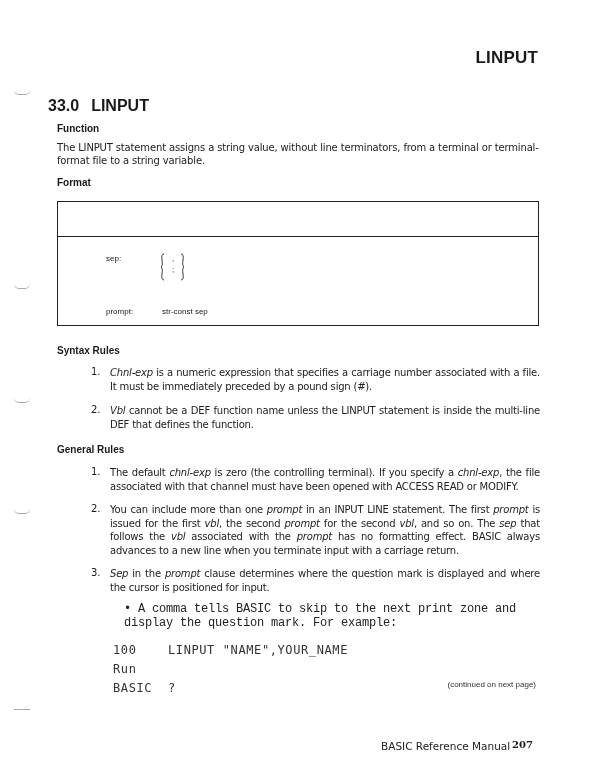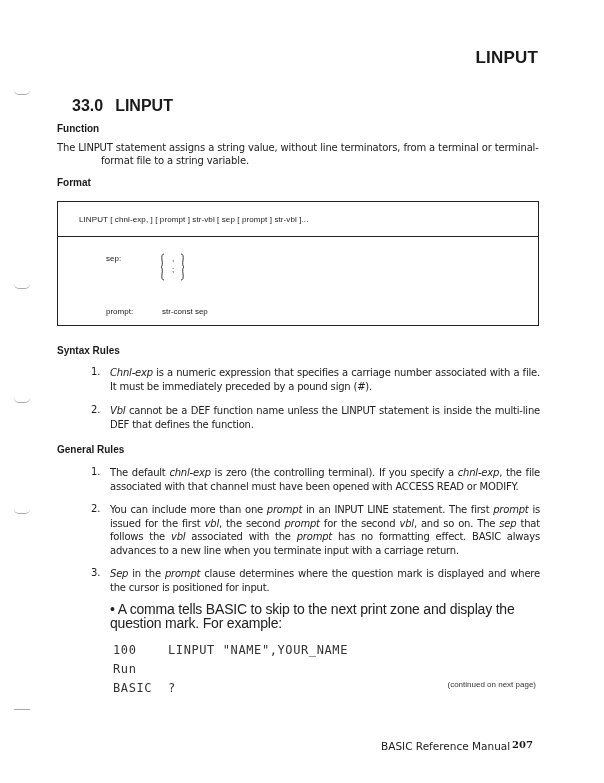--- a/index.html
+++ b/index.html
@@ -1,37 +1,37 @@
 <!DOCTYPE html>
 <html><head>
 <meta charset="utf-8">
 <style>
   html, body { margin: 0; padding: 0; background: #ffffff; }
   body { width: 604px; height: 783px; position: relative; overflow: hidden; color: #1a1a1a; }
 
   .running-head { position: absolute; top: 48px; right: 66px; font-family: "Liberation Sans", sans-serif; font-weight: bold; font-size: 17px; letter-spacing: 0.2px; }
-  .section-title { position: absolute; top: 97px; left: 72px; font-family: "Liberation Sans", sans-serif; font-weight: bold; font-size: 16px; }
+  .section-title { position: absolute; top: 97px; left: 48px; font-family: "Liberation Sans", sans-serif; font-weight: bold; font-size: 16px; }
   .section-title .num { margin-right: 12px; }
 
   .subhead { position: absolute; font-family: "Liberation Sans", sans-serif; font-weight: bold; font-size: 10px; }
   .body-text { position: absolute; font-family: "DejaVu Sans", sans-serif; font-size: 10px; line-height: 13px; letter-spacing: -0.15px; color: #222; }
 
   .format-box { position: absolute; left: 57px; top: 201px; width: 482px; height: 125px; border: 1.3px solid #222; box-sizing: border-box; }
   .format-box .divider { position: absolute; left: 0; right: 0; top: 34px; border-top: 1.3px solid #222; }
   .format-box .syntax { position: absolute; left: 21px; top: 13px; font-family: "Liberation Sans", sans-serif; font-size: 8px; letter-spacing: 0.1px; }
   .format-box .def-label { position: absolute; font-family: "Liberation Sans", sans-serif; font-size: 8px; }
   .format-box .def-value { position: absolute; font-family: "Liberation Sans", sans-serif; font-size: 8px; }
   .brace { position: absolute; width: 6px; height: 28px; }
   .sepchars { position: absolute; font-family: "Liberation Sans", sans-serif; font-size: 8px; line-height: 10px; text-align: center; width: 6px; }
 
   .list-num { position: absolute; font-family: "DejaVu Sans", sans-serif; font-size: 10px; }
   .list-text { position: absolute; left: 110px; width: 430px; font-family: "DejaVu Sans", sans-serif; font-size: 10px; line-height: 13.5px; letter-spacing: -0.2px; text-align: justify; color: #222; }
   .list-text em { font-style: italic; }
 
-  .bullet-text { position: absolute; left: 110px; width: 430px; font-family: Liberation Sans, sans-serif; font-size: 14px; line-height: 13.5px; letter-spacing: -0.2px; color: #222; }
+  .bullet-text { position: absolute; left: 124px; width: 430px; font-family: Liberation Mono, monospace; font-size: 12px; line-height: 13.5px; letter-spacing: -0.2px; color: #222; }
 
   .code { position: absolute; font-family: "DejaVu Sans Mono", monospace; font-size: 12px; letter-spacing: 0.6px; color: #333; }
   .continued { position: absolute; right: 68px; top: 680px; font-family: "Liberation Sans", sans-serif; font-size: 8px; color: #333; }
 
   .footer-title { position: absolute; top: 740px; left: 381px; font-family: "DejaVu Sans", sans-serif; font-size: 10.5px; color: #222; }
   .footer-page { position: absolute; top: 739px; left: 512px; font-family: "DejaVu Serif", serif; font-weight: bold; font-size: 10px; }
 
   .margin-mark { position: absolute; left: 14px; width: 16px; height: 4px; border-bottom: 1px solid #aaa; border-radius: 0 0 8px 8px; }
 </style>
 </head>
@@ -44,26 +44,25 @@
 <div class="margin-mark" style="top:705px; border-radius:0;"></div>
 
 <div class="running-head">LINPUT</div>
 
 <div class="section-title">
   <span class="num">33.0</span><span>LINPUT</span>
 </div>
 
 <div class="subhead" style="top:123px; left:57px;">Function</div>
 <div class="body-text" style="top:141px; left:57px;">The LINPUT statement assigns a string value, without line terminators, from a terminal or terminal-</div>
-<div class="body-text" style="top:154px; left:57px;margin-left:44px;">format file to a string variable.</div>
+<div class="body-text" style="top:154px; left:57px;">format file to a string variable.</div>
 
 <div class="subhead" style="top:177px; left:57px;">Format</div>
 
 <div class="format-box">
-  <div class="syntax">LINPUT [ chnl-exp, ] [ prompt ] str-vbl [ sep [ prompt ] str-vbl ]...</div>
   <div class="divider"></div>
 
   <div class="def-label" style="left:48px; top:52px;">sep:</div>
   <svg class="brace" style="left:102px; top:51px;" viewBox="0 0 6 28">
     <path d="M4 1 Q1 1 2 7 Q3 13 1 14 Q3 15 2 21 Q1 27 4 27" fill="none" stroke="#222" stroke-width="0.9"></path>
   </svg>
   <div class="sepchars" style="left:112px; top:52px;">,</div>
   <div class="sepchars" style="left:112px; top:63px;">;</div>
   <svg class="brace" style="left:121px; top:51px;" viewBox="0 0 6 28">
     <path d="M2 1 Q5 1 4 7 Q3 13 5 14 Q3 15 4 21 Q5 27 2 27" fill="none" stroke="#222" stroke-width="0.9"></path>

